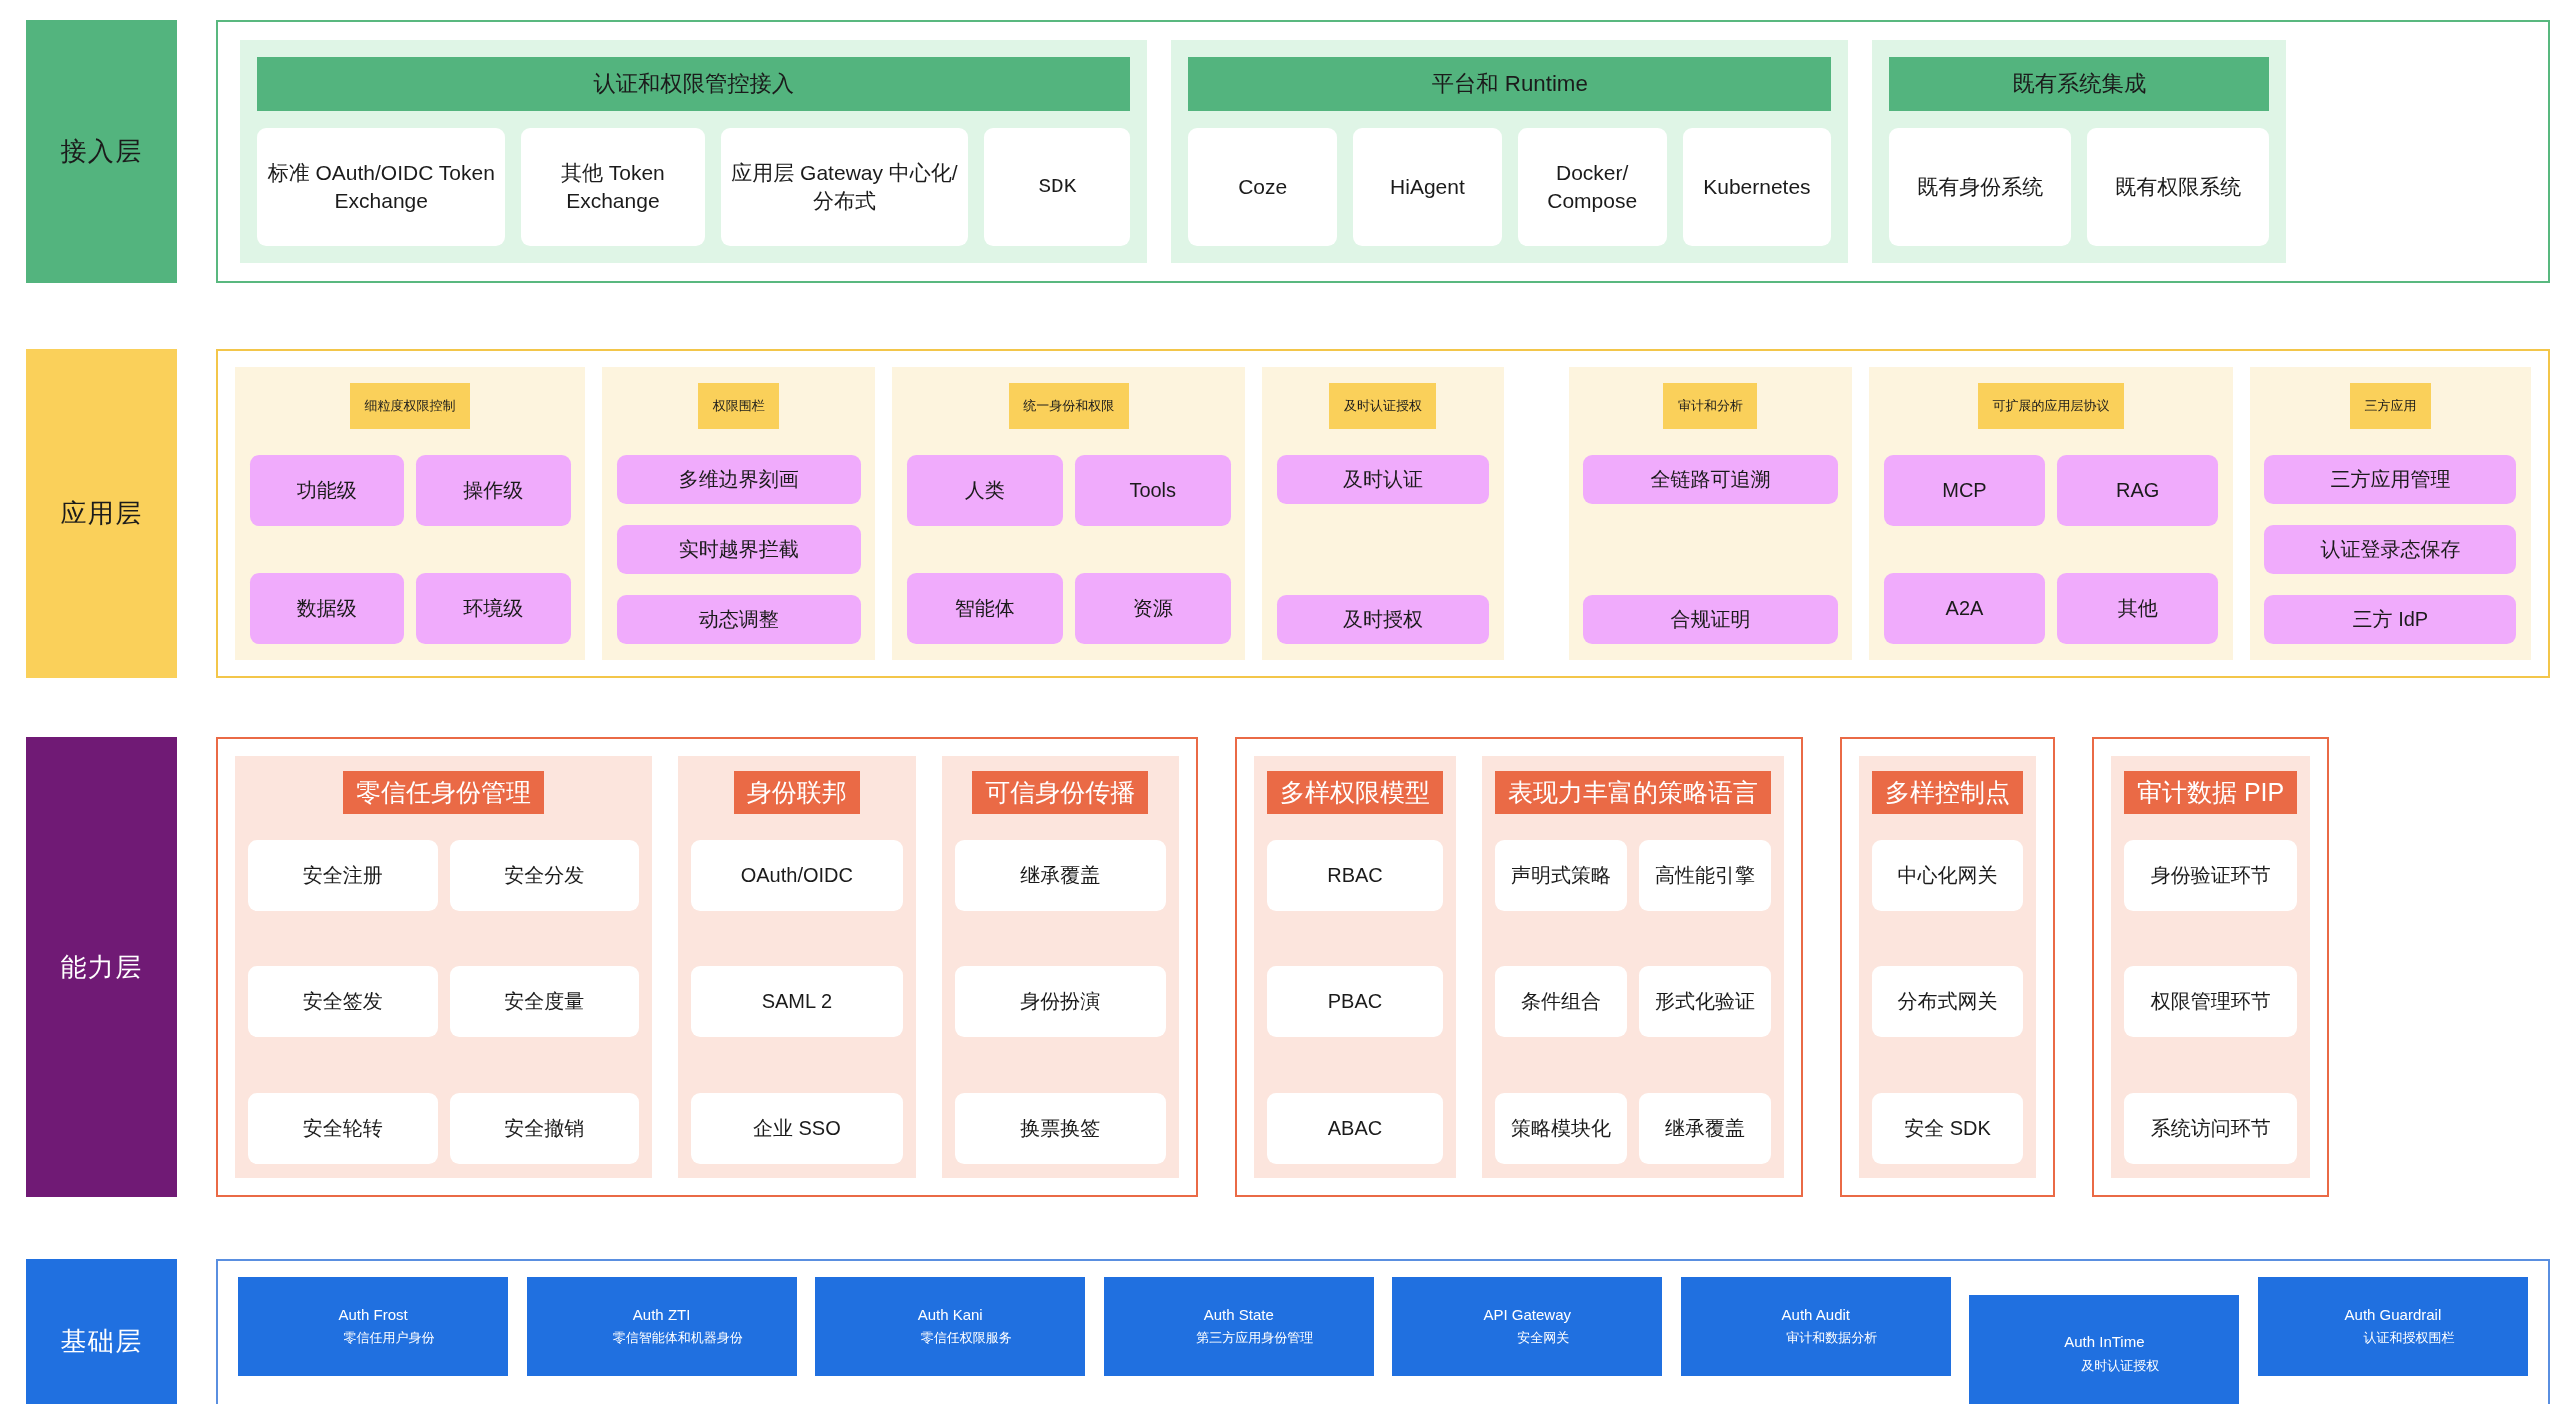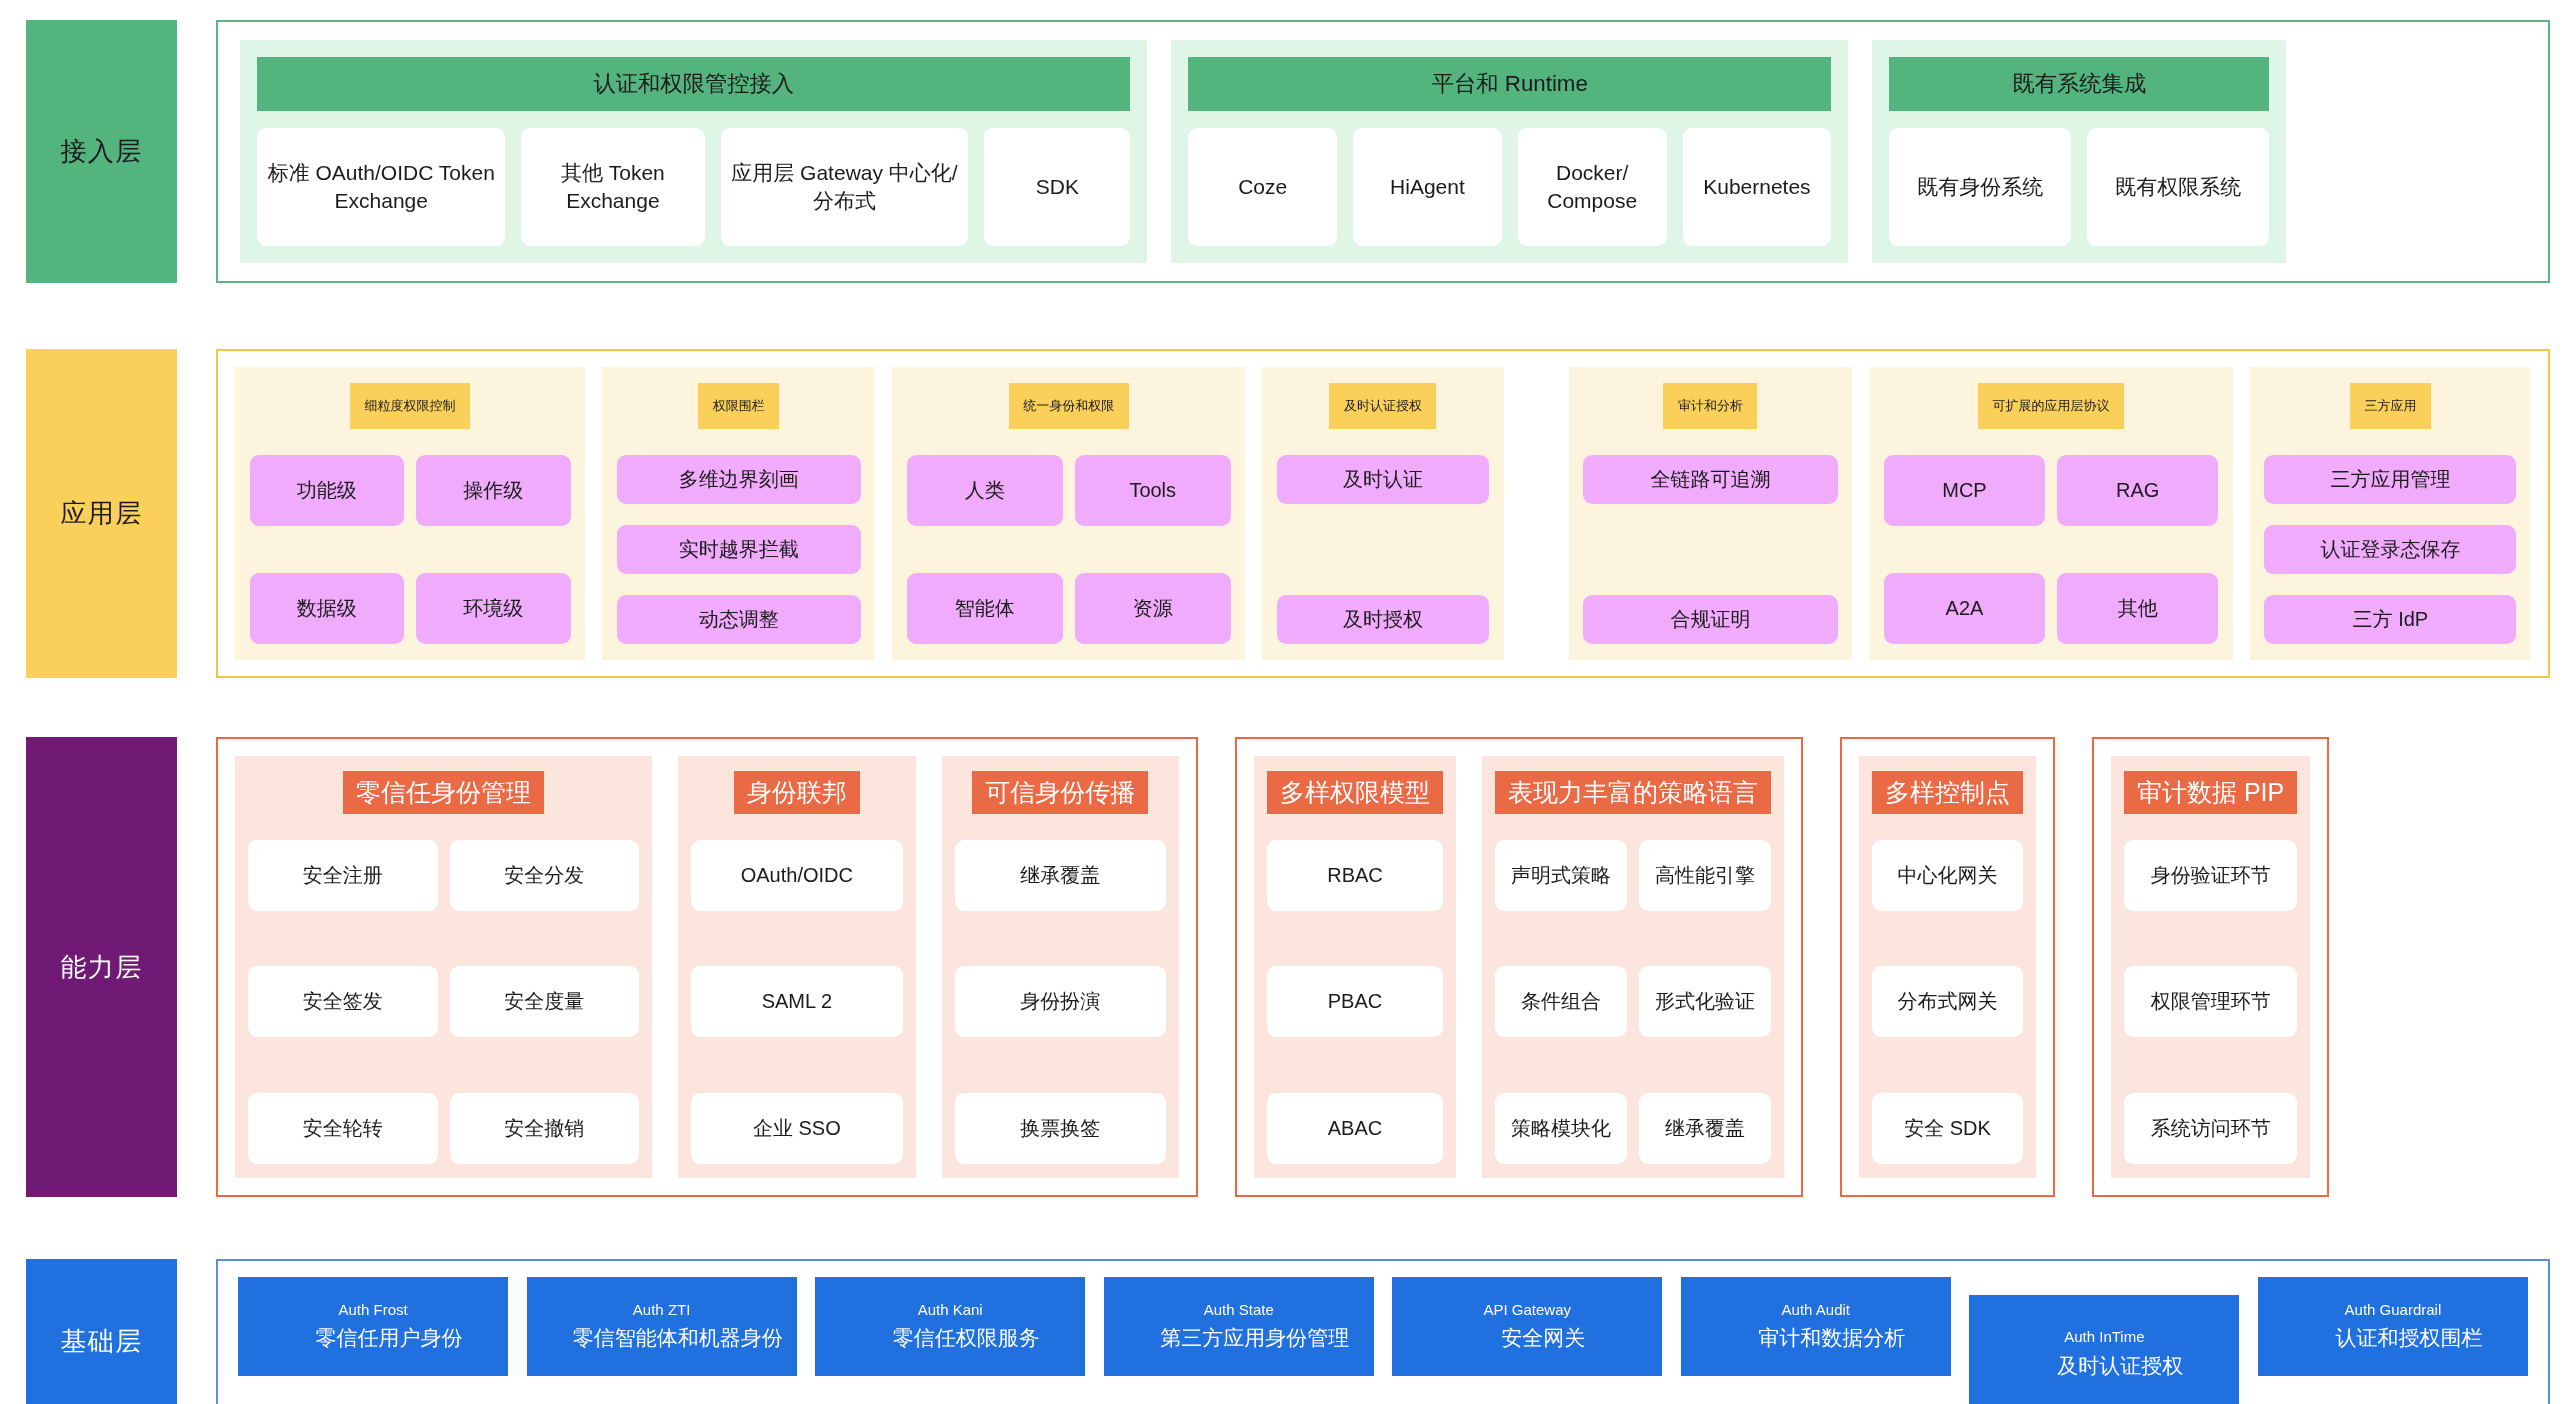--- a/index.html
+++ b/index.html
@@ -44,21 +44,21 @@
     height:54px; display:flex; align-items:center; justify-content:center;
     font-size:22.3px;
   }
   .acc-cards{ display:flex; gap:16px; flex:1 1 auto; }
   .acc-card{
     background:#ffffff; border-radius:9.2px;
     display:flex; align-items:center; justify-content:center; text-align:center;
     font-size:21px; color:#1b1b1b; line-height:1.35; padding:4px 6.6px; flex:1 1 0;
   }
   .acc-card.w-lg{ flex:1.38 1 0; }
-  .acc-card.w-sm{ flex:0.78 1 0; }
+  .acc-card.w-sm{ flex:0.78 1 0;font-family:Liberation Mono, monospace; }
 
   
   .row-app{ height:329px; margin-top:66px; }
   .tag-app{ background:#fad05a; color:#1b1b1b; }
   .body-app{ border-color:#f3c64a; padding:16px 17px; gap:17px; }
   .app-col{
     background:#fdf4de; padding:16px 14.5px;
     display:flex; flex-direction:column; align-items:center;
   }
   .app-col.c1{ flex:1.21 1 0; }
@@ -129,21 +129,21 @@
   .row-base{ height:164px; margin-top:62px; }
   .tag-base{ background:#2070e0; color:#ffffff; }
   .body-base{ border:2px solid #5a8fe0; padding:16px 20px; align-items:flex-start; gap:18.4px; }
   .base-card{
     background:#2070e0; color:#ffffff;
     display:flex; flex-direction:column; align-items:center; justify-content:center;
     text-align:center; flex:1 1 0; height:99px; padding:5.3px 4px; gap:6.6px;
   }
   .base-card.lifted{ margin-top:18.4px; height:117px; }
   .base-en{ font-size:15px;text-align:center; }
-  .base-cn{ font-size:21px;margin-left:32px; }
+  .base-cn{ font-size:13px;margin-left:32px; }
 </style>
 </head>
 <body>
 
 <div id="root">
 
   <div class="layer-row row-access">
     <div class="layer-tag tag-access">接入层</div>
     <div class="layer-gap"></div>
     <div class="layer-body body-access">

